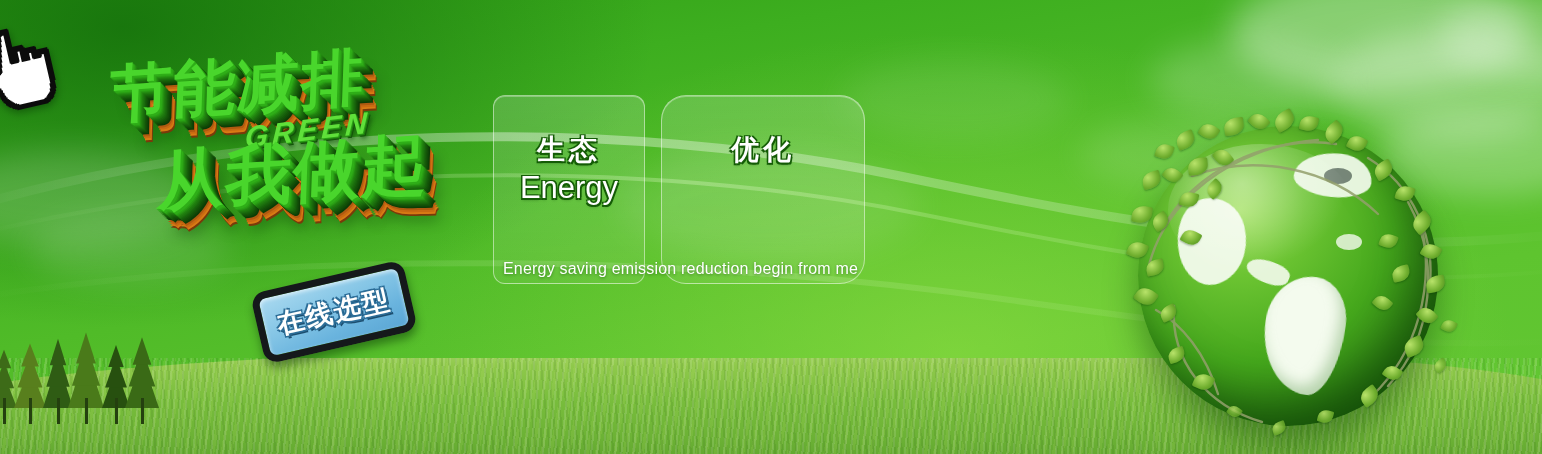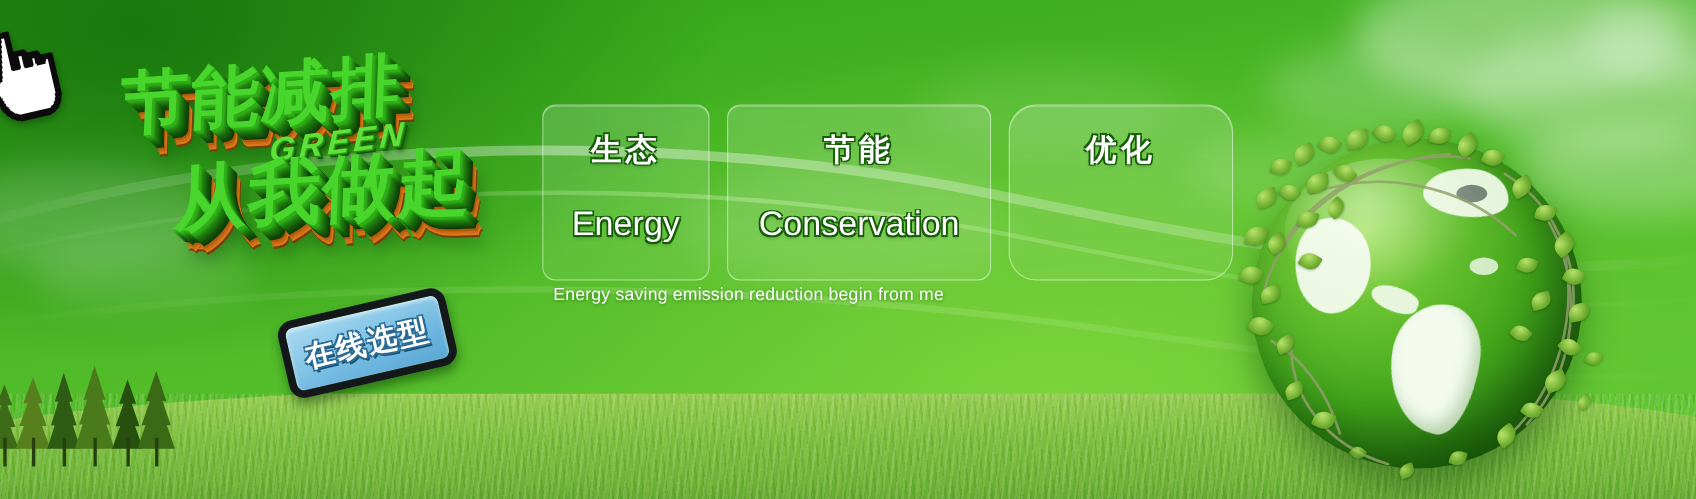--- a/index.html
+++ b/index.html
@@ -140,22 +140,22 @@
     letter-spacing:4px;color:#5fe03a;transform:rotate(-3deg) skewX(-10deg);
     text-shadow:1px 1px 0 #2aa015,2px 2px 0 #1d750e,3px 3px 0 #12500a,4px 5px 4px rgba(0,40,0,.5);
   }
 
   
   .cards{position:absolute;left:493px;top:95px;display:flex;gap:16px;align-items:stretch;}
   .card{
     position:relative;border:1px solid rgba(255,255,255,.48);border-radius:12px;
     background:linear-gradient(180deg, rgba(255,255,255,.17), rgba(255,255,255,.06));
     box-shadow:inset 0 1px 0 rgba(255,255,255,.30);
-    padding:26px 18px 22px;display:flex;flex-direction:column;
-    align-items:center;justify-content:flex-start;gap:38px;height:160px;
+    padding:40px 18px 22px;display:flex;flex-direction:column;
+    align-items:center;justify-content:flex-start;gap:8px;height:189px;
   }
   .card-cn{
     font-size:28px;font-weight:700;color:#ffffff;letter-spacing:4px;line-height:1;
     font-family:"DejaVu Sans","Liberation Sans",sans-serif;
     text-shadow:-1.5px -1.5px 0 #145c06, 1.5px -1.5px 0 #145c06,
                 -1.5px 1.5px 0 #145c06, 1.5px 1.5px 0 #145c06,
                  0 2px 3px rgba(0,40,0,.35);
   }
   .card-en{
     font-size:31px;font-weight:400;color:#ffffff;line-height:1;white-space:nowrap;
@@ -354,24 +354,20 @@
     <div class="hl-line hl-top">节能减排</div>
     <div class="hl-green">GREEN</div>
     <div class="hl-line hl-bottom">从我做起</div>
   </div>
 
   <div class="cards">
     <div class="card card-1">
       <div class="card-cn">生态</div>
       <div class="card-en">Energy</div>
     </div>
-    <div class="card card-2">
-      <div class="card-cn">节能</div>
-      <div class="card-en">Conservation</div>
-    </div>
     <div class="card card-3">
       <div class="card-cn">优化</div>
     </div>
   </div>
 
   <div class="tagline">Energy saving emission reduction begin from me</div>
 
   <div class="cta">
     <div class="cta-face">
       <span class="cta-label">在线选型</span>

